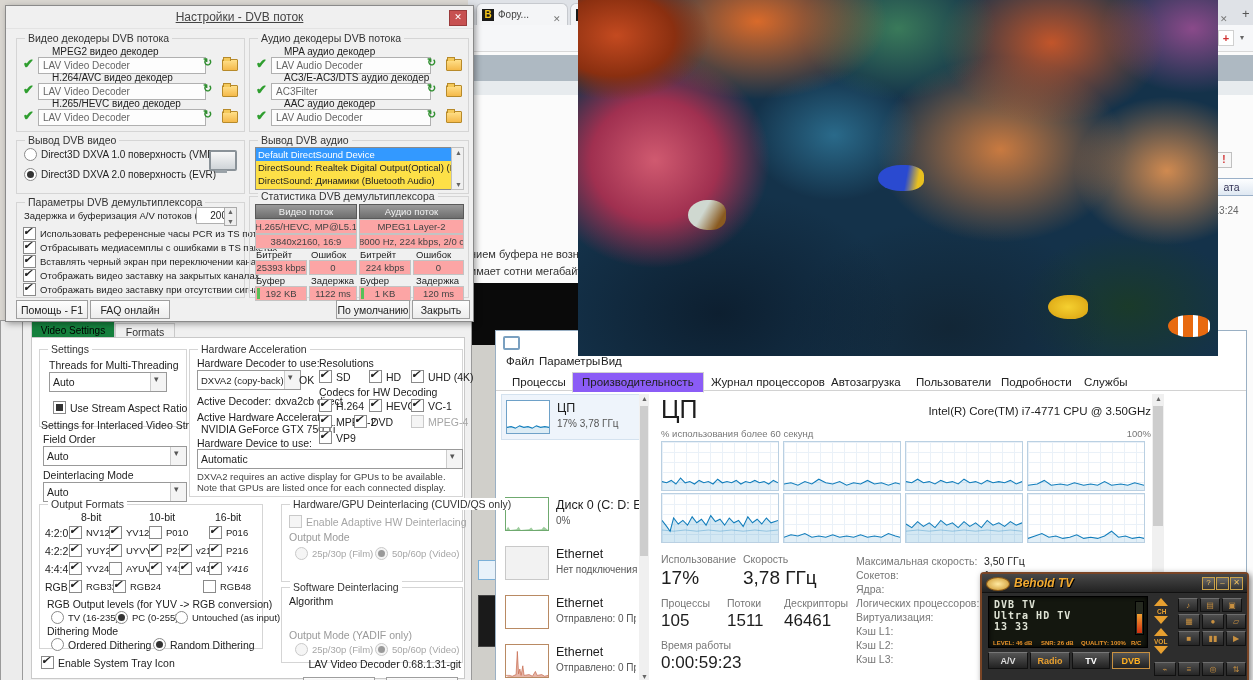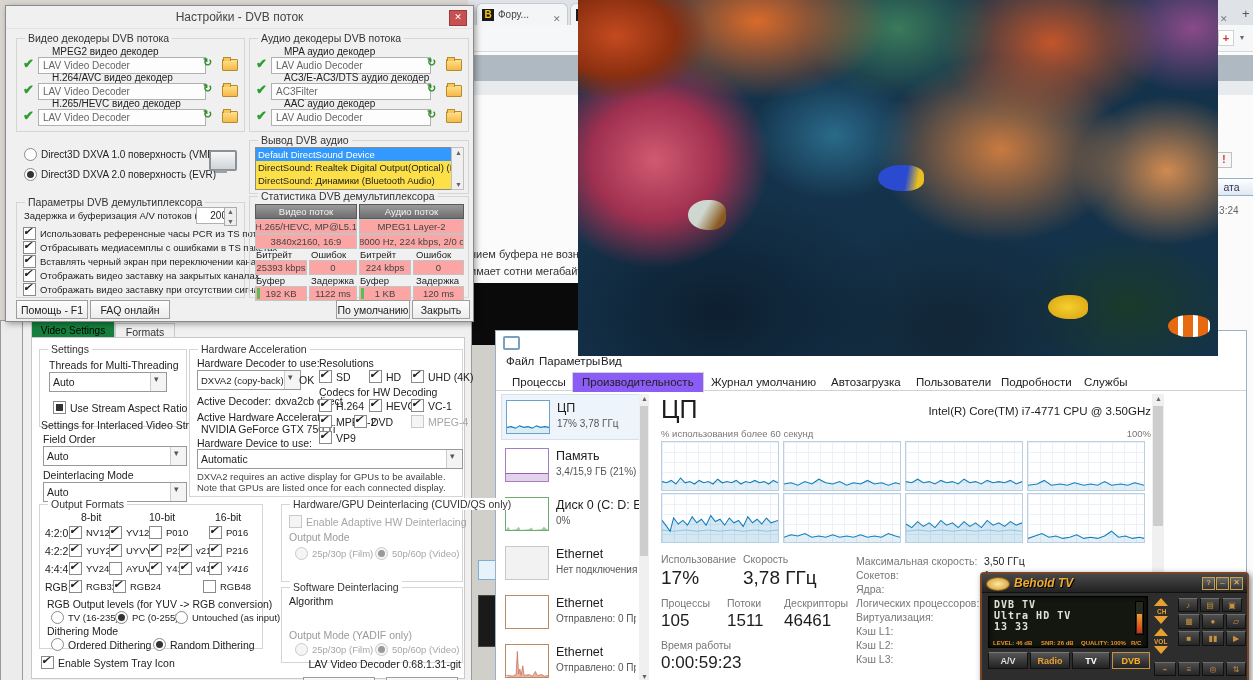--- a/index.html
+++ b/index.html
@@ -27,21 +27,21 @@
   .rb.dis{color:#a6a6a6;}
   .rb.dis i{border-color:#c9c9c9;background:#f5f5f5;}
   .rb.dis.on i::after{background:#9a9a9a;}
   .check-ic{color:#2f9e2f;font-weight:bold;font-size:13px;}
   .folder-ic{position:absolute;width:14px;height:10px;background:linear-gradient(#ffe08a,#f4b94a);border:1px solid #b78a2a;border-radius:1px;}
   .folder-ic::before{content:"";position:absolute;top:-3px;left:0;width:6px;height:3px;background:#f4c95a;border:1px solid #b78a2a;border-bottom:none;}
   .ref-ic{position:absolute;font-size:11px;color:#2f8f2f;font-weight:bold;}
   .ref-ic::after{content:"↻";}
   
   #dvb{left:5px;top:5px;width:467px;height:315px;background:#f0f0f0;border:1px solid #8a8a8a;box-shadow:2px 2px 6px rgba(0,0,0,.35);}
-  #dvb .title{position:absolute;top:0;left:0;right:0;height:22px;border-bottom:1px solid #e3e3e3;text-align:center;font-size:12px;color:#444;line-height:22px;}
+  #dvb .title{position:absolute;top:0;left:0;right:0;height:22px;border-bottom:1px solid #e3e3e3;text-align:center;font-size:12px;color:#444;line-height:22px;text-decoration:underline;}
   #dvb .close{position:absolute;top:4px;right:6px;width:16px;height:14px;background:#c75050;border:1px solid #9a3a3a;color:#fff;font-size:9px;line-height:13px;text-align:center;}
   .lbx{position:absolute;background:#fde047;border:1px solid #8a8a8a;font-size:9.5px;overflow:hidden;}
   .lbx .it{height:13px;line-height:13px;padding:0 2px;color:#222;white-space:nowrap;overflow:hidden;}
   .lbx .it.sel{background:#3399ff;color:#fff;}
   .sthdr{position:absolute;background:linear-gradient(#9a9a9a,#6e6e6e);border:1px solid #5a5a5a;color:#f2f2f2;font-size:9.5px;display:flex;align-items:center;justify-content:center;}
   .gbar::before{content:"";position:absolute;left:1px;top:1px;bottom:1px;width:3px;background:#57c057;}
   
   #lav{left:22px;top:318px;width:448px;height:362px;background:#f0f0f0;border:1px solid #9a9a9a;}
   .tab1{position:absolute;background:#15803d;border:1px solid #c9c9c9;border-bottom:none;font-size:10px;display:flex;align-items:center;justify-content:center;}
   .tab2{position:absolute;background:#f0f0f0;border:1px solid #c9c9c9;font-size:10.5px;display:flex;align-items:center;justify-content:center;color:#333;}
@@ -135,44 +135,37 @@
     <div class="abs" style="left:0;top:0;right:0;height:22px;background:#fff;"></div>
     <span class="abs" style="left:7px;top:5px;width:13px;height:10px;border:2px solid #7aa0c0;border-radius:2px;"></span>
 
     <span class="txt tm-menu" style="left:10px;top:24px;">Файл</span>
     <span class="txt tm-menu" style="left:43px;top:24px;">Параметры</span>
     <span class="txt tm-menu" style="left:105px;top:24px;">Вид</span>
 
     <div class="tm-tabline" style="left:0px;top:59px;width:750px;"></div>
     <div class="tm-tab" style="left:6px;top:41px;">Процессы</div>
     <div class="tm-tab act" style="left:76px;top:41px;">Производительность</div>
-    <div class="tm-tab" style="left:205px;top:41px;">Журнал умолчанию</div>
+    <div class="tm-tab" style="left:205px;top:41px;">Журнал процессоров</div>
     <div class="tm-tab" style="left:325px;top:41px;">Автозагрузка</div>
     <div class="tm-tab" style="left:410px;top:41px;">Пользователи</div>
     <div class="tm-tab" style="left:495px;top:41px;">Подробности</div>
     <div class="tm-tab" style="left:578px;top:41px;">Службы</div>
 
     <div class="abs" style="left:5px;top:63px;width:137px;height:44px;background:#eef4fb;border:1px solid #d4e2ef;">
       <div class="mini" style="left:4px;top:5px;border:1px solid #6ea1c8;">
         <svg width="100%" height="100%" viewBox="0 0 100 40" preserveAspectRatio="none">
           <polygon points="0,33 10,32 20,34 30,31 40,33 50,32 60,34 70,31 80,33 90,32 100,33 100,40 0,40" fill="rgba(17,125,187,.15)"></polygon>
           <polyline points="0,33 10,32 20,34 30,31 40,33 50,32 60,34 70,31 80,33 90,32 100,33" fill="none" stroke="#117dbb" stroke-width="1.5"></polyline>
         </svg>
       </div>
       <span class="txt glab" style="left:55px;top:6px;">ЦП</span>
       <span class="txt gsub" style="left:55px;top:23px;">17% 3,78 ГГц</span>
     </div>
 
-    <div class="abs" style="left:5px;top:112px;width:137px;height:44px;">
-      <div class="mini" style="left:4px;top:5px;border:1px solid #a87cc0;">
-        <div class="abs" style="left:0;bottom:0;width:100%;height:7px;background:#e3d2ec;border-top:1px solid #9b5fb5;"></div>
-      </div>
-      <span class="txt glab" style="left:55px;top:6px;">Память</span>
-      <span class="txt gsub" style="left:55px;top:23px;">3,4/15,9 ГБ (21%)</span>
-    </div>
 
     <div class="abs" style="left:5px;top:161px;width:137px;height:44px;">
       <div class="mini" style="left:4px;top:5px;border:1px solid #6faa6f;">
         <svg width="100%" height="100%" viewBox="0 0 100 40" preserveAspectRatio="none">
           <polygon points="0,40 5,36 10,40 25,39 30,36 35,40 55,39 60,37 65,40 85,39 90,36 100,40" fill="rgba(74,163,74,.55)"></polygon>
         </svg>
       </div>
       <span class="txt glab" style="left:55px;top:6px;">Диск 0 (C: D: E:)</span>
       <span class="txt gsub" style="left:55px;top:23px;">0%</span>
     </div>
@@ -616,20 +609,23 @@
     <span class="ref-ic" style="left:421px;top:76px;"></span>
     <span class="folder-ic" style="left:440px;top:79px;"></span>
     <span class="txt" style="left:278px;top:92px;font-size:10px;color:#222;">AAC аудио декодер</span>
     <span class="txt check-ic" style="left:250px;top:102px;">✔</span>
     <div class="sbox" style="left:265px;top:103px;width:150px;height:15px;">
         <span>LAV Audio Decoder</span>
       </div>
     <span class="ref-ic" style="left:421px;top:102px;"></span>
     <span class="folder-ic" style="left:440px;top:105px;"></span>
 
+    <div class="grp" style="left:10px;top:134px;width:227px;height:52px;">
+      <span class="gl">Вывод DVB видео</span>
+    </div>
     <div class="rb" style="left:18px;top:142px;font-size:10px;">
         <i></i>
         <span>Direct3D DXVA 1.0 поверхность (VMR9)</span>
       </div>
     <div class="rb on" style="left:18px;top:162px;font-size:10px;">
         <i></i>
         <span>Direct3D DXVA 2.0 поверхность (EVR)</span>
       </div>
     <div class="abs" style="left:203px;top:144px;width:24px;height:17px;background:linear-gradient(#f8f8f8,#cfd4d8);border:2px solid #8a9298;border-radius:2px;"></div>
     <div class="abs" style="left:209px;top:164px;width:12px;height:3px;background:#9aa2a8;"></div>

